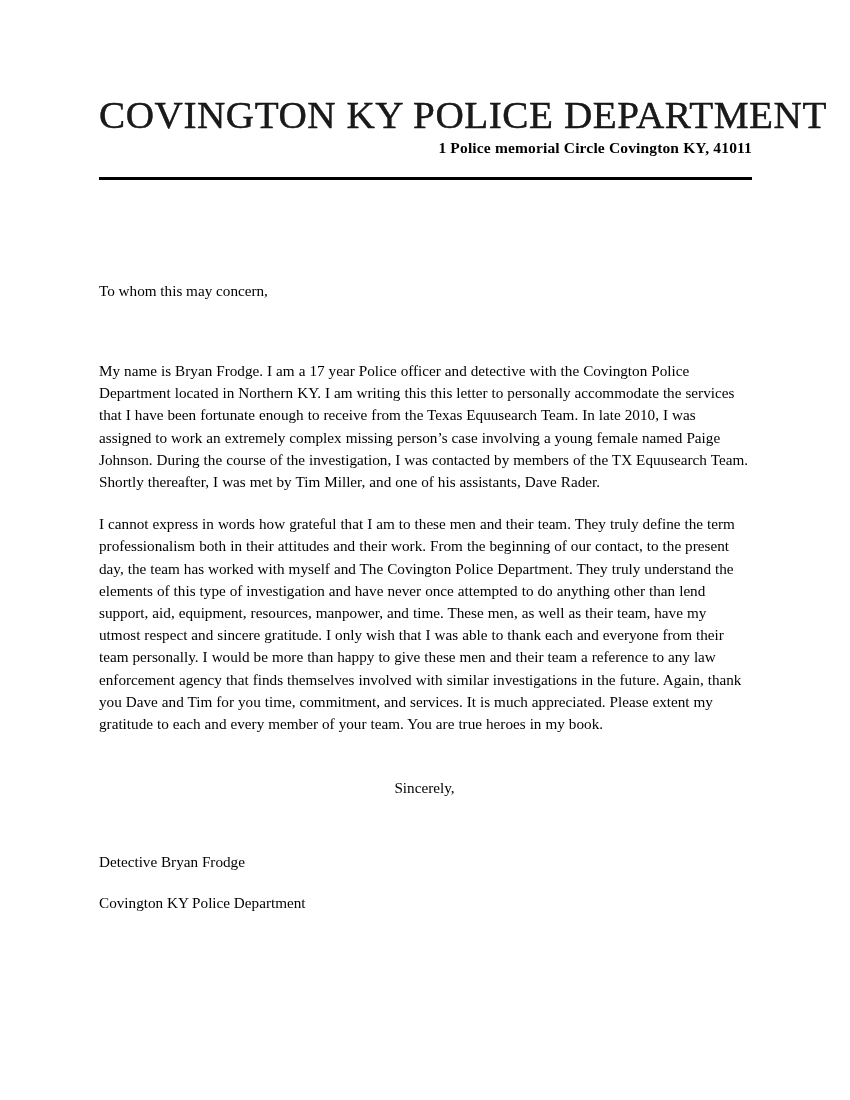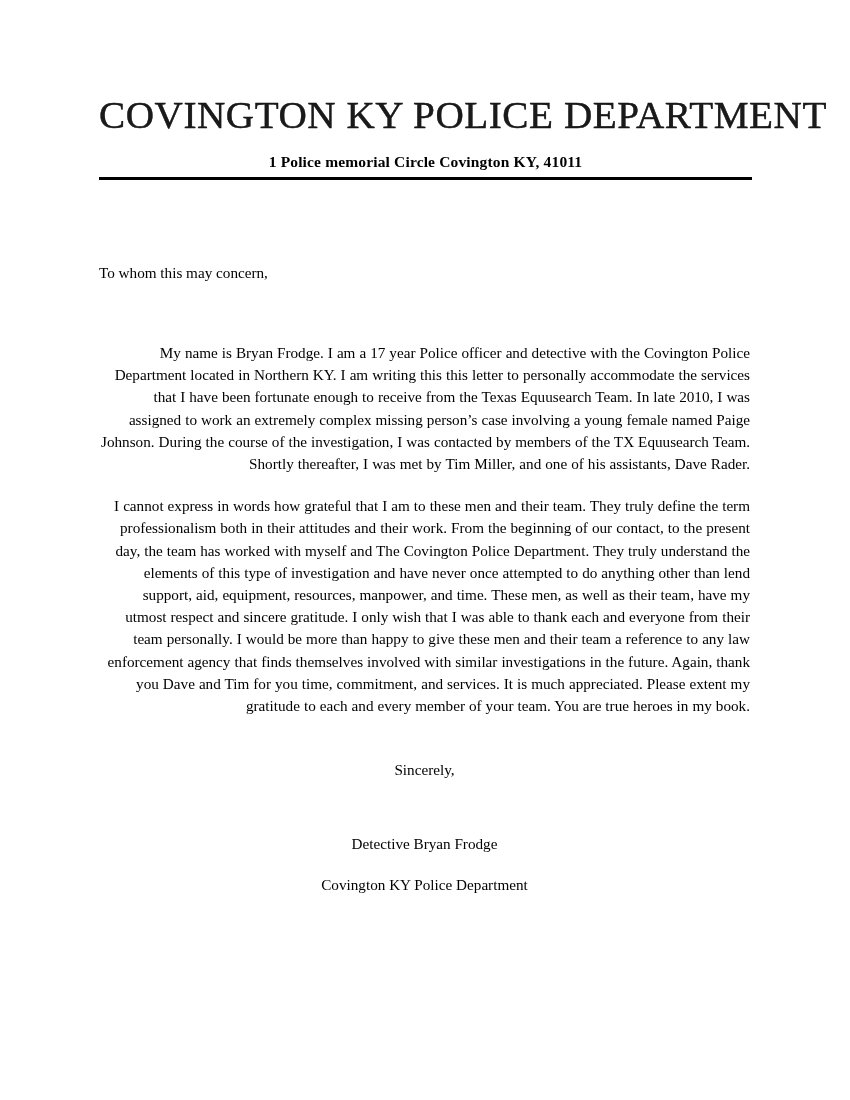--- a/index.html
+++ b/index.html
@@ -43,78 +43,76 @@
     white-space: nowrap;
     color: #1a1a1a;
     
     -webkit-text-stroke: 0.35px #111111;
     text-shadow: 0 0 0.4px rgba(0,0,0,0.35);
     transform: scaleX(1.06);
     transform-origin: left center;
   }
 
   .org-address {
-    margin-top: 14px;
     font-family: "Liberation Serif", "DejaVu Serif", serif;
     font-size: 15.5px;
     line-height: 19px;
     font-weight: 700;
-    text-align: center;
+    text-align: right;
     letter-spacing: 0.15px;
     color: #000000;
     white-space: nowrap;
   }
 
   .rule {
     position: absolute;
     left: 99px;
     top: 177px;
     width: 653px;
     height: 3px;
     background: #000000;
   }
 
   
   .letter-body {
     position: absolute;
     left: 99px;
-    top: 262px;
+    top: 280px;
     width: 651px;
   }
 
   .salutation {
     font-size: 15.2px;
     line-height: 22px;
     margin: 0 0 58px 0;
   }
 
   .para {
     font-size: 15.2px;
     line-height: 22.2px;
     margin: 0 0 20px 0;
-    text-align: right;
+    text-align: left;
     word-spacing: 0.2px;
   }
 
   .closing {
     font-size: 15.2px;
     line-height: 22px;
     margin: 42px 0 0 0;
     text-align: center;
   }
 
   .sig-block {
     margin-top: 52px;
   }
 
   .sig-line {
     font-size: 15.2px;
     line-height: 22px;
     margin: 0 0 19px 0;
-    text-align: center;
   }
   .sig-line:last-child { margin-bottom: 0; }
 </style>
 </head>
 <body>
 
 <div class="page">
 
   <div class="letterhead">
     <div class="org-title">COVINGTON KY POLICE DEPARTMENT</div>

